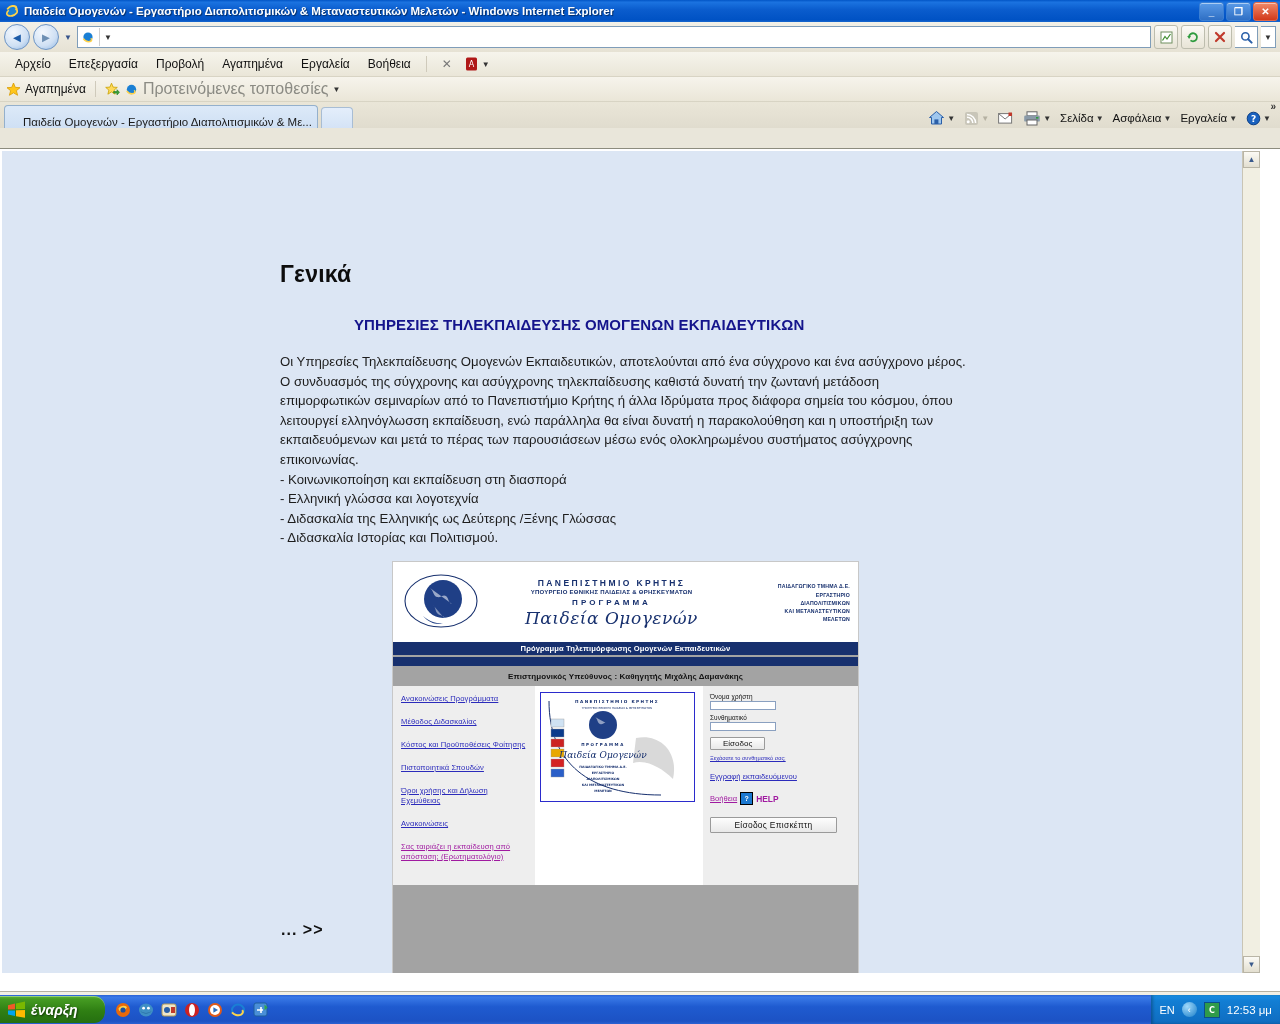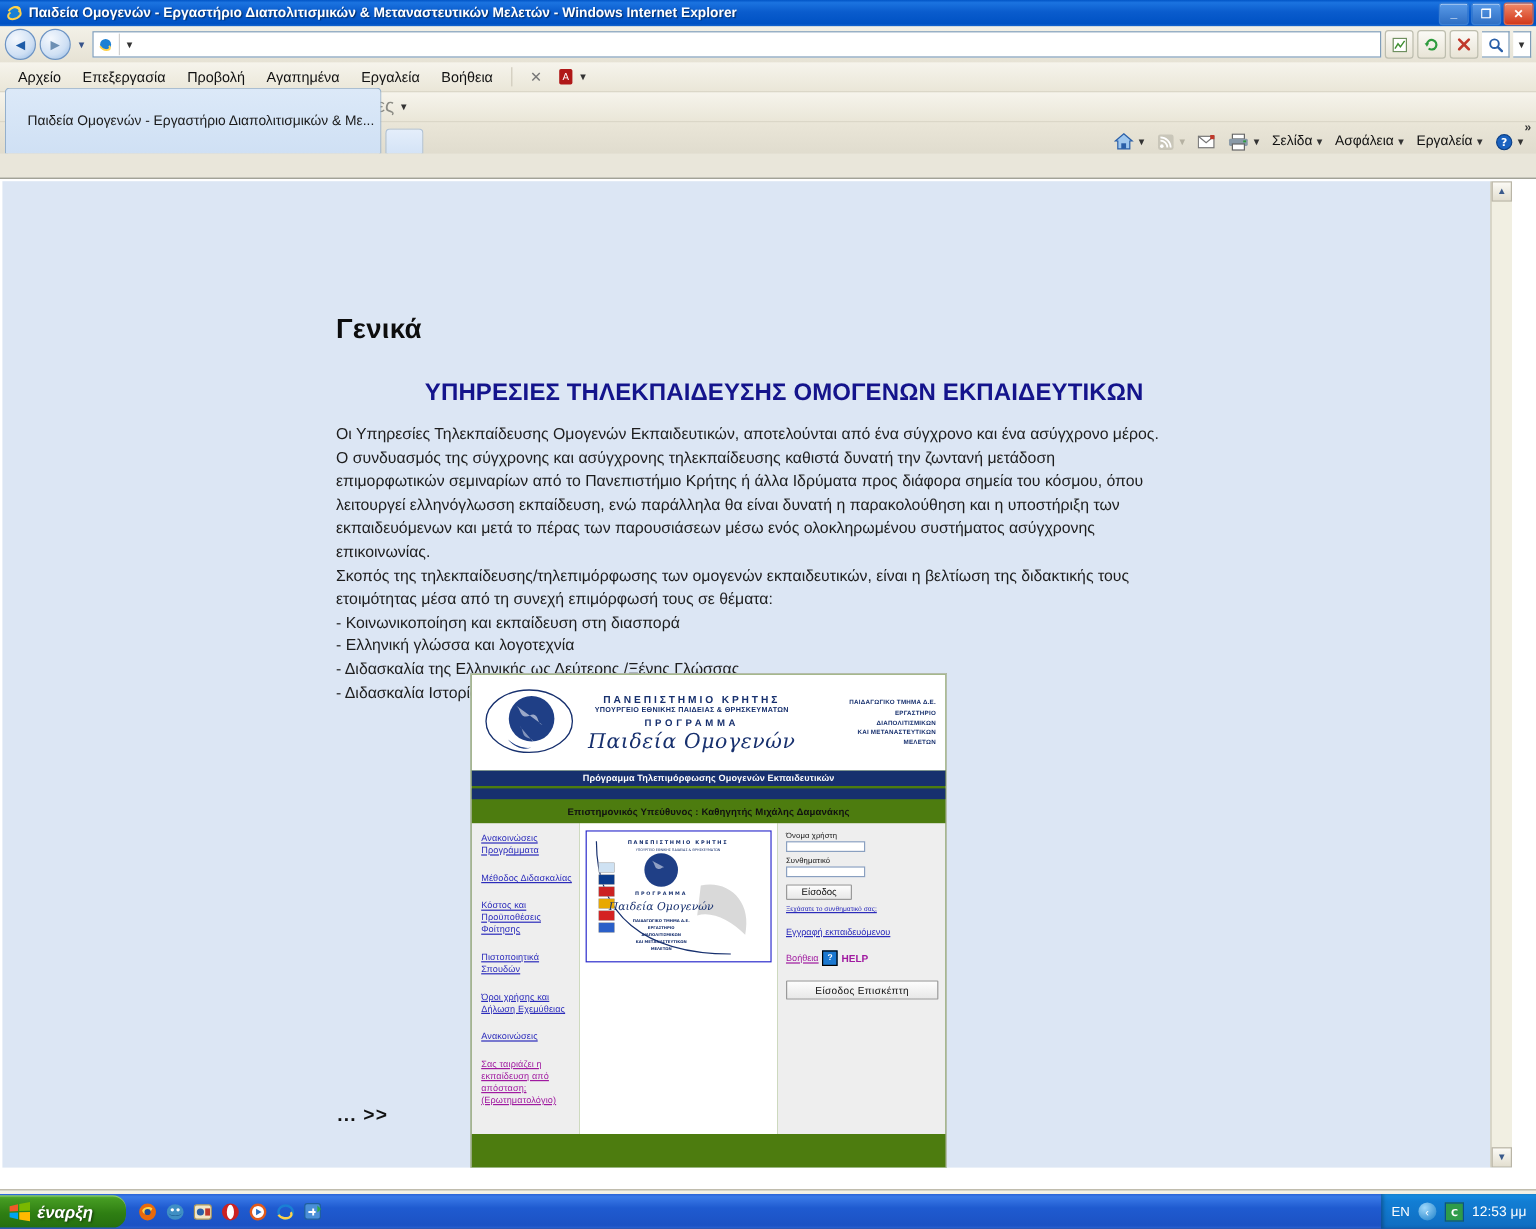--- a/index.html
+++ b/index.html
@@ -117,21 +117,21 @@
   .tab-row{
     height:26px;display:flex;align-items:flex-end;padding:0 4px;
     background:linear-gradient(to bottom,#eae6d8,#e0dcce);
     position:relative;
   }
   .tab{
     height:22px;min-width:280px;max-width:300px;
     background:linear-gradient(to bottom,#dce9f8,#cfe0f4);
     border:1px solid #94b0cc;border-bottom:none;
     border-radius:4px 4px 0 0;
-    display:flex;align-items:center;padding:16px 6px;gap:12px;
+    display:flex;align-items:flex-end;padding:0 6px;gap:12px;
     font-size:11.5px;color:#1a1a1a;white-space:nowrap;overflow:hidden;
   }
   .tab-new{
     height:20px;width:30px;margin-left:3px;
     background:linear-gradient(to bottom,#e4eefb,#d4e3f6);
     border:1px solid #a8bdd4;border-bottom:none;border-radius:4px 4px 0 0;
   }
   .tools-right{
     position:absolute;right:6px;bottom:2px;display:flex;align-items:center;gap:3px;
     font-size:11.5px;color:#111;
@@ -162,37 +162,37 @@
 
   
   .content{position:relative;padding:0;}
   .h-generika{
     position:absolute;left:278px;top:110px;
     font-size:23px;font-weight:bold;color:#0d0d0d;
     letter-spacing:.2px;
   }
   .h-sub{
     position:absolute;left:352px;top:165px;
-    font-size:20px;font-weight:bold;color:#14148c;
+    font-size:15px;font-weight:bold;color:#14148c;
     letter-spacing:.1px;
   }
   .body-text{
     position:absolute;left:278px;top:201px;width:690px;
     font-size:13.2px;color:#1d1d1d;line-height:19.6px;
   }
   .body-text p{margin:0;}
   .more-link{
     position:absolute;left:279px;top:770px;
     font-size:16px;font-weight:bold;color:#111;letter-spacing:1px;
   }
 
   
   .embed{
-    position:absolute;left:390px;top:410px;width:397px;height:442px;
-    background:#4d7c0f;border:1px solid #c8c8c8;box-sizing:border-box;
+    position:absolute;left:390px;top:410px;width:467px;height:442px;
+    background:#a3a3a3;border:1px solid #c8c8c8;box-sizing:border-box;
     overflow:hidden;
   }
   .embed-head{
     position:relative;height:78px;background:#fff;
     display:flex;align-items:center;padding:2px 8px 0 10px;
   }
   .globe{
     width:76px;height:62px;flex:0 0 auto;position:relative;
   }
   .uni-txt{flex:1 1 auto;text-align:center;margin-left:-4px;}
@@ -493,21 +493,20 @@
 
       <div class="viewport">
         <div class="page-canvas">
           <div class="content">
 
             <div class="h-generika">Γενικά</div>
             <div class="h-sub">ΥΠΗΡΕΣΙΕΣ ΤΗΛΕΚΠΑΙΔΕΥΣΗΣ ΟΜΟΓΕΝΩΝ ΕΚΠΑΙΔΕΥΤΙΚΩΝ</div>
 
             <div class="body-text">
               <p>Οι Υπηρεσίες Τηλεκπαίδευσης Ομογενών Εκπαιδευτικών, αποτελούνται από ένα σύγχρονο και ένα ασύγχρονο μέρος. Ο συνδυασμός της σύγχρονης και ασύγχρονης τηλεκπαίδευσης καθιστά δυνατή την ζωντανή μετάδοση επιμορφωτικών σεμιναρίων από το Πανεπιστήμιο Κρήτης ή άλλα Ιδρύματα προς διάφορα σημεία του κόσμου, όπου λειτουργεί ελληνόγλωσση εκπαίδευση, ενώ παράλληλα θα είναι δυνατή η παρακολούθηση και η υποστήριξη των εκπαιδευόμενων και μετά το πέρας των παρουσιάσεων μέσω ενός ολοκληρωμένου συστήματος ασύγχρονης επικοινωνίας.</p>
-              <p>Σκοπός της τηλεκπαίδευσης/τηλεπιμόρφωσης των ομογενών εκπαιδευτικών, είναι η βελτίωση της διδακτικής τους ετοιμότητας μέσα από τη συνεχή επιμόρφωσή τους σε θέματα:</p>
               <p>- Κοινωνικοποίηση και εκπαίδευση στη διασπορά</p>
               <p>- Ελληνική γλώσσα και λογοτεχνία</p>
               <p>- Διδασκαλία της Ελληνικής ως Δεύτερης /Ξένης Γλώσσας</p>
               <p>- Διδασκαλία Ιστορίας και Πολιτισμού.</p>
             </div>
 
             <div class="embed">
 
               <div class="embed-head">
                 <span class="globe">

